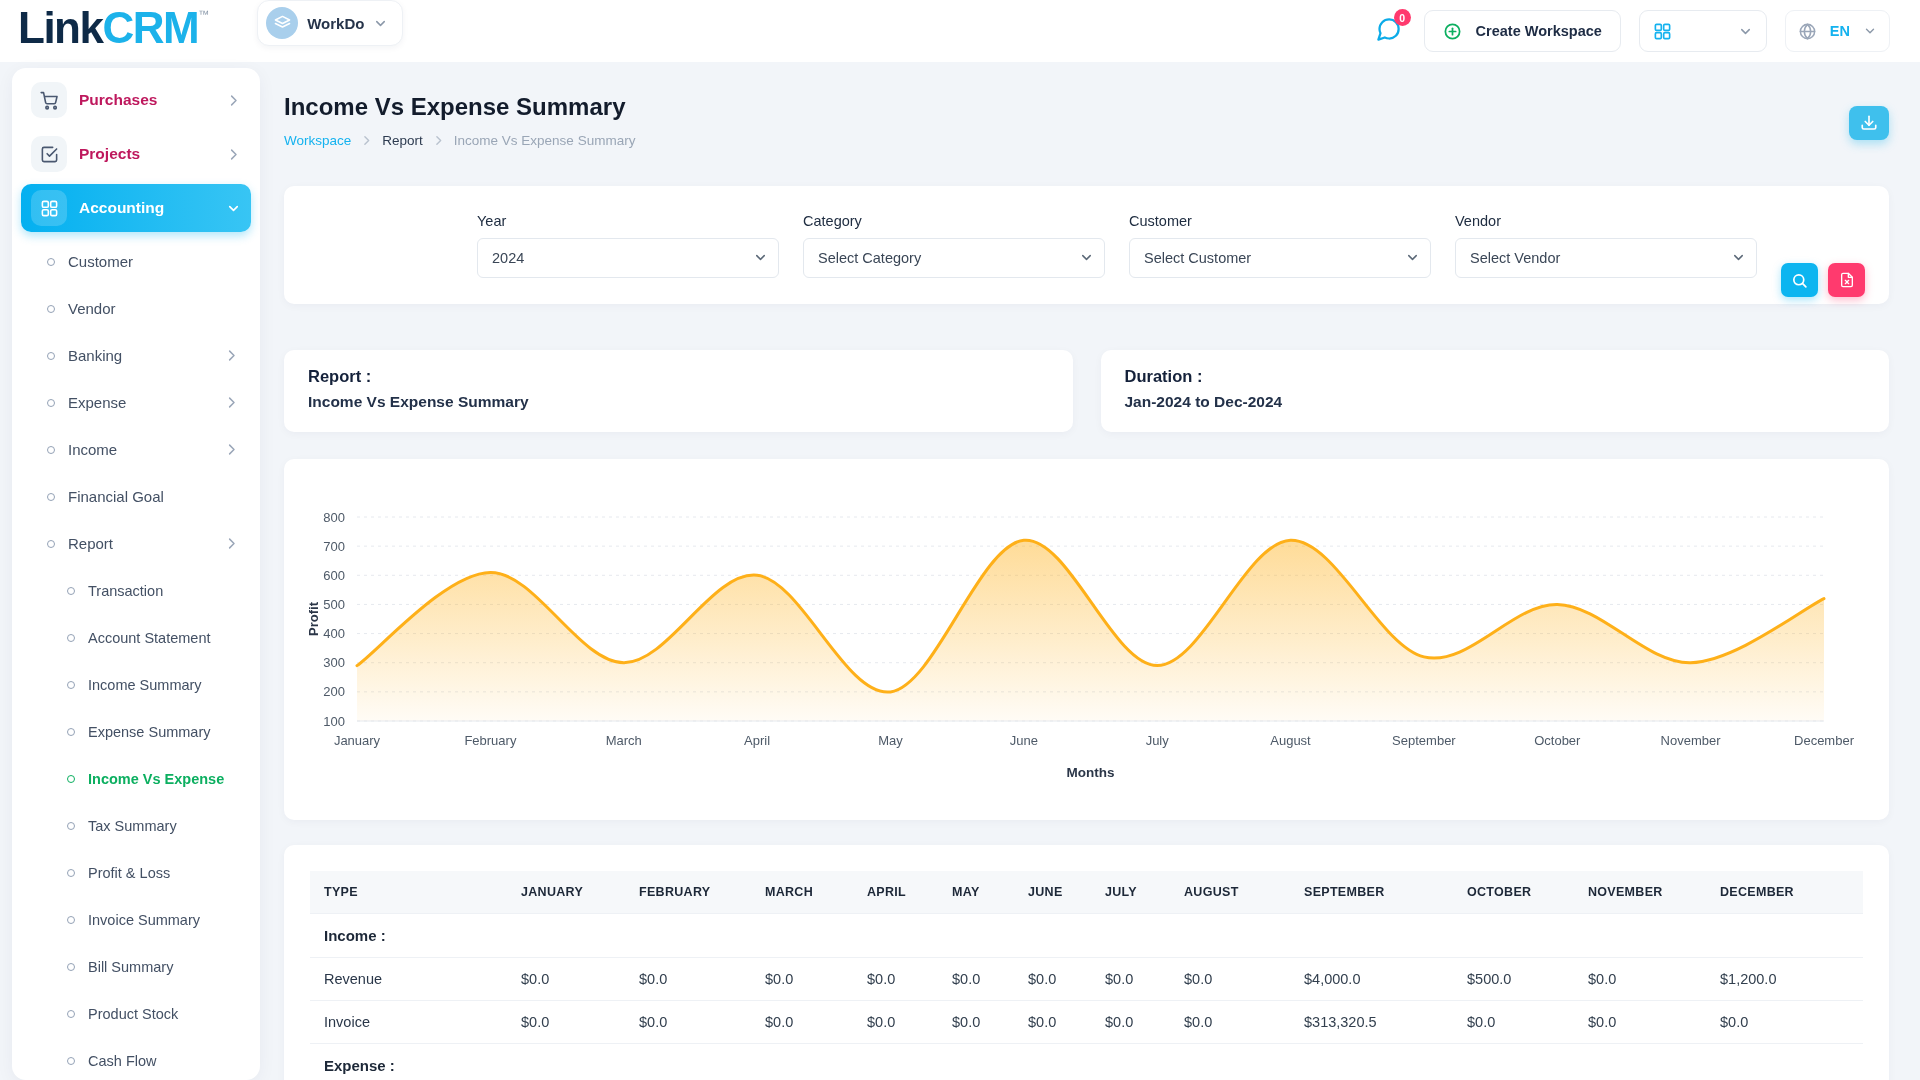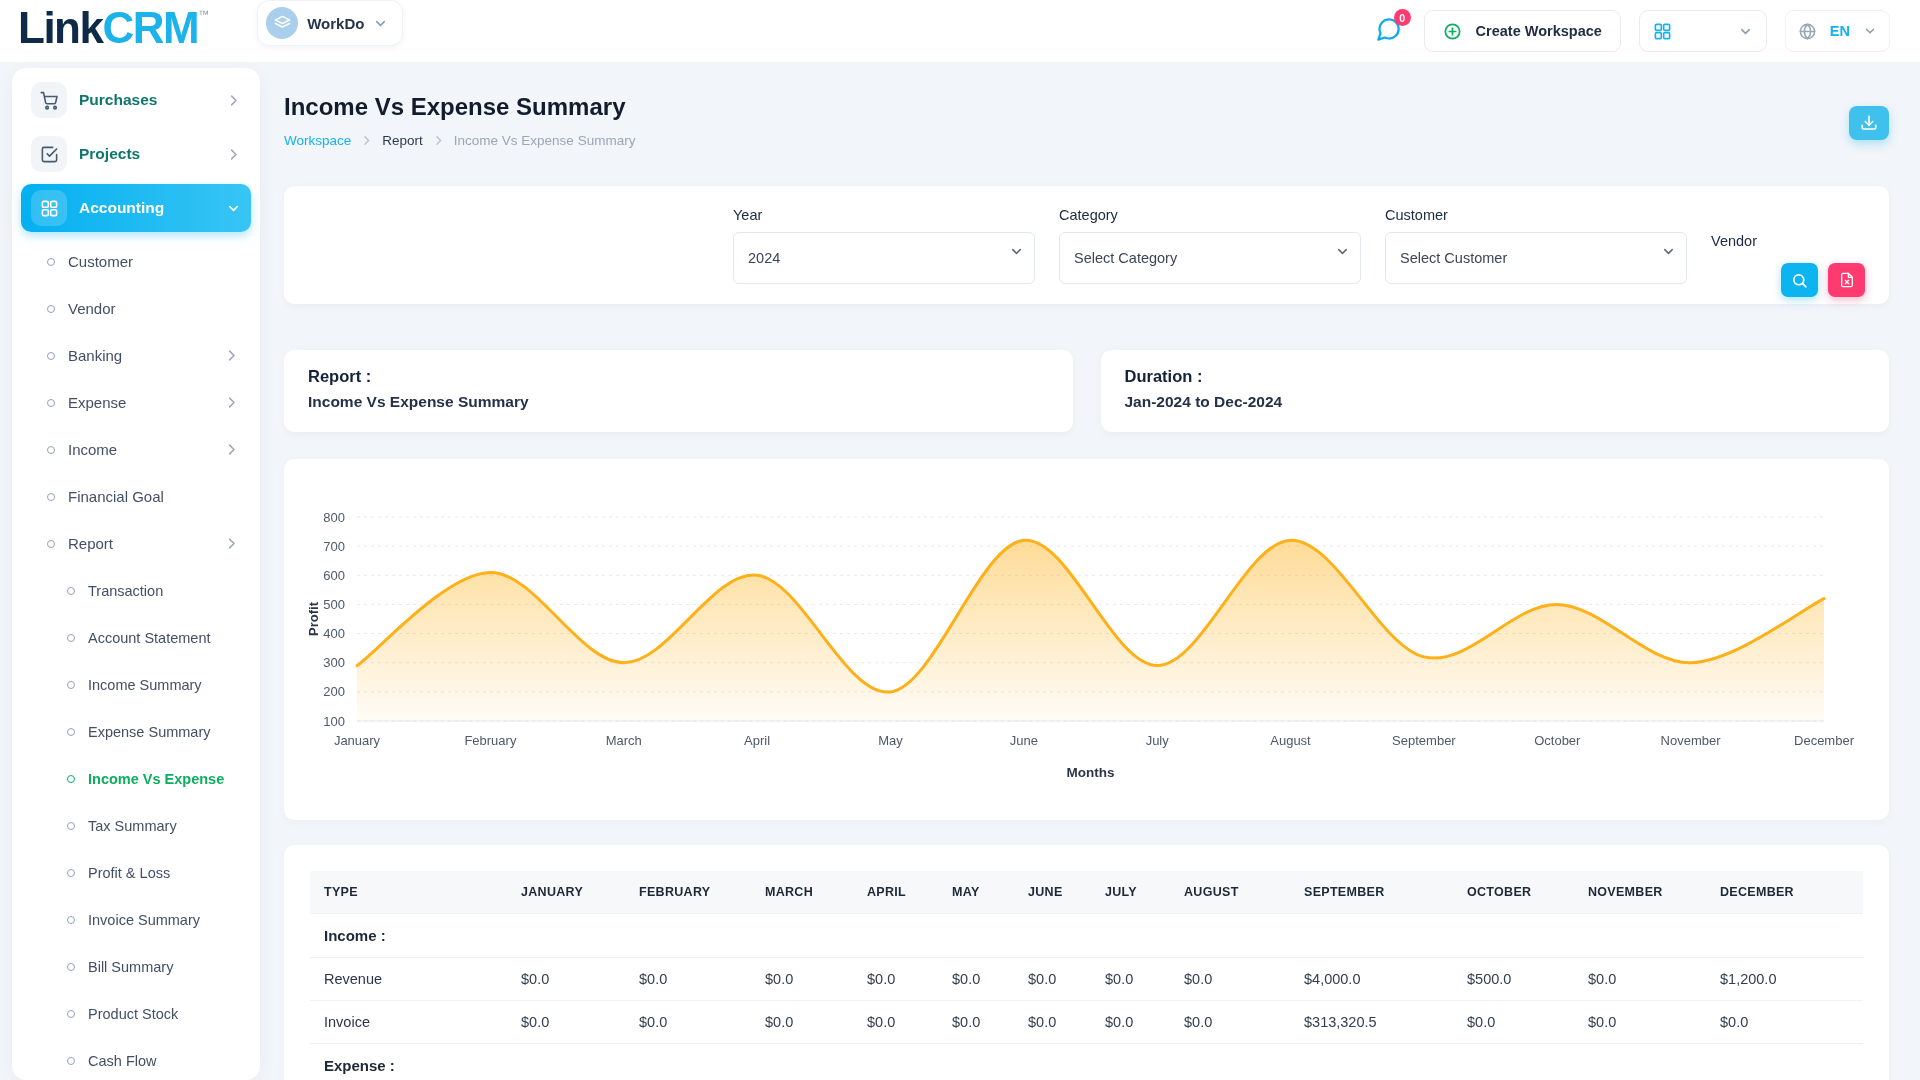--- a/index.html
+++ b/index.html
@@ -33,21 +33,21 @@
   .layout { display:flex; align-items:flex-start; }
   .sidebar { width:248px; margin:6px 0 0 12px; background:#fff; border-radius:14px;
     box-shadow:0 4px 18px rgba(20,40,70,.05); padding:8px 9px; height:1012px; overflow:hidden; flex:none; }
   .main { flex:1; padding:30px 31px 0 24px; overflow:hidden; }
 
   
   .side-item { display:flex; align-items:center; gap:12px; height:48px; padding:0 10px; border-radius:10px;
     cursor:pointer; margin-bottom:6px; }
   .side-item .chip { width:36px; height:36px; border-radius:10px; background:#f1f5f8; display:flex;
     align-items:center; justify-content:center; color:#4a5870; flex:none; }
-  .side-item .lbl { font-size:15.5px; font-weight:600; color:#0f766e; flex:1; }
+  .side-item .lbl { font-size:15.5px; font-weight:600; color:#be185d; flex:1; }
   .side-item.active { background:linear-gradient(90deg,#04b0f0,#38c5f4); box-shadow:0 4px 10px rgba(4,176,240,.3); }
   .side-item.active .lbl { color:#fff; font-weight:700; }
   .side-item.active .chip { background:rgba(255,255,255,.18); color:#fff; }
   .sub-item { display:flex; align-items:center; gap:13px; height:47px; padding:0 12px 0 26px; cursor:pointer; }
   .sub-item .dot { width:8px; height:8px; border-radius:50%; border:1.6px solid #94a2b6; flex:none; }
   .sub-item .lbl { font-size:15px; font-weight:500; color:#435064; flex:1; }
   .sub-item.sub2 { padding-left:46px; }
   .sub-item.sub2 .lbl { font-size:14.5px; }
   .sub-item.active .lbl { color:#0caf60; font-weight:700; }
   .sub-item.active .dot { border-color:#0caf60; }
@@ -65,21 +65,21 @@
     box-shadow:0 4px 10px rgba(63,192,237,.4); }
 
   
   .card { background:#fff; border-radius:10px; box-shadow:0 2px 8px rgba(16,36,64,.04); }
 
   .filter-card { margin-top:36px; height:118px; display:flex; align-items:center; justify-content:flex-end;
     gap:24px; padding:0 24px; }
   .fgroup { display:flex; flex-direction:column; }
   .fgroup label { font-size:14.5px; color:#202e42; margin-bottom:9px; }
   .fselect { position:relative; width:302px; }
-  .fselect select { width:100%; height:52px; appearance:none; border:1px solid #e3e8ee; border-radius:6px;
+  .fselect select { width:100%; height:40px; appearance:none; border:1px solid #e3e8ee; border-radius:6px;
     padding:0 32px 0 14px; font-size:14.5px; color:#3a4656; background:#fff; cursor:pointer; font-family:inherit; }
   .fselect .chev { position:absolute; right:11px; top:12px; pointer-events:none; }
   .fbtns { display:flex; gap:10px; align-self:flex-end; margin-bottom:7px; }
   .icon-btn { width:37px; height:34px; border-radius:7px; border:none; display:flex; align-items:center;
     justify-content:center; cursor:pointer; }
   .search-btn { background:#0cb5f0; box-shadow:0 3px 8px rgba(12,181,240,.35); }
   .reset-btn { background:#ff3a6e; box-shadow:0 3px 8px rgba(255,58,110,.35); }
 
   .info-row { display:flex; gap:28px; margin-top:46px; }
   .info-card { flex:1; height:82px; padding:17px 24px; }
@@ -337,20 +337,26 @@
         <label>Customer</label>
         <div class="fselect">
           <select><option>Select Customer</option></select>
           <span class="chev"><svg width="15" height="15" viewBox="0 0 24 24" fill="none" stroke="#5b6877" stroke-width="2.3" stroke-linecap="round" stroke-linejoin="round">
                 <polyline points="6 9 12 15 18 9"></polyline>
               </svg></span>
         </div>
       </div>
       <div class="fgroup">
         <label>Vendor</label>
+        <div class="fselect">
+          <select><option>Select Vendor</option></select>
+          <span class="chev"><svg width="15" height="15" viewBox="0 0 24 24" fill="none" stroke="#5b6877" stroke-width="2.3" stroke-linecap="round" stroke-linejoin="round">
+                <polyline points="6 9 12 15 18 9"></polyline>
+              </svg></span>
+        </div>
       </div>
       <div class="fbtns">
         <button class="icon-btn search-btn">
           <svg width="17" height="17" viewBox="0 0 24 24" fill="none" stroke="#fff" stroke-width="2.4" stroke-linecap="round">
               <circle cx="11" cy="11" r="7"></circle>
               <line x1="21" y1="21" x2="16.2" y2="16.2"></line>
             </svg>
         </button>
         <button class="icon-btn reset-btn">
           <svg width="16" height="16" viewBox="0 0 24 24" fill="none" stroke="#fff" stroke-width="2" stroke-linecap="round" stroke-linejoin="round">

